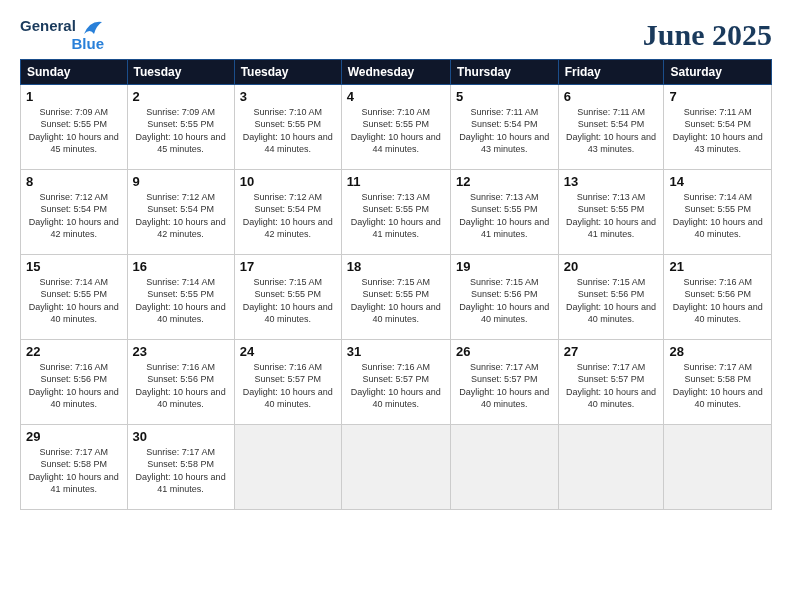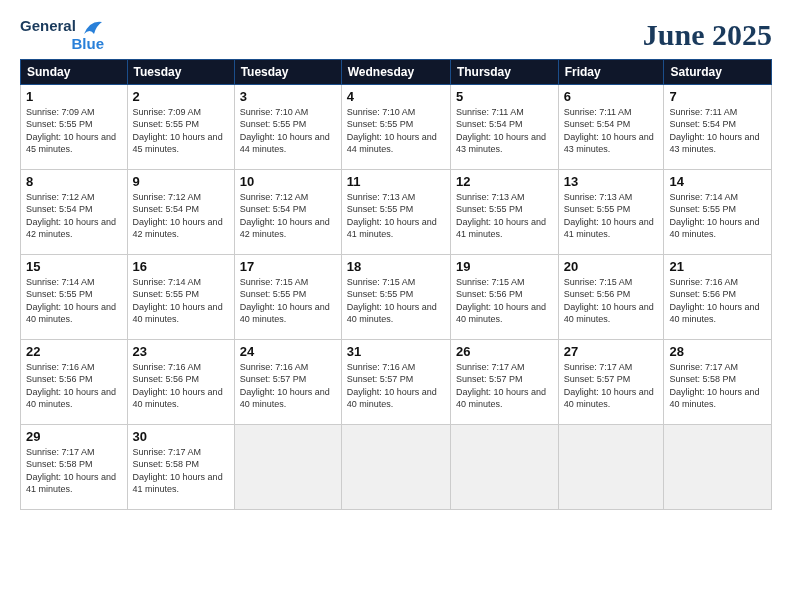--- a/index.html
+++ b/index.html
@@ -73,20 +73,21 @@
       font-size: 13px;
       font-weight: bold;
       color: #111;
       display: block;
       margin-bottom: 2px;
     }
     .day-info {
       font-size: 9px;
       color: #333;
       line-height: 1.4;
+      text-align: center;
     }
     .week-row td {
       height: 85px;
     }
   </style>
 </head>
 <body>
 
 <div class="page">
   <div class="header-area">

